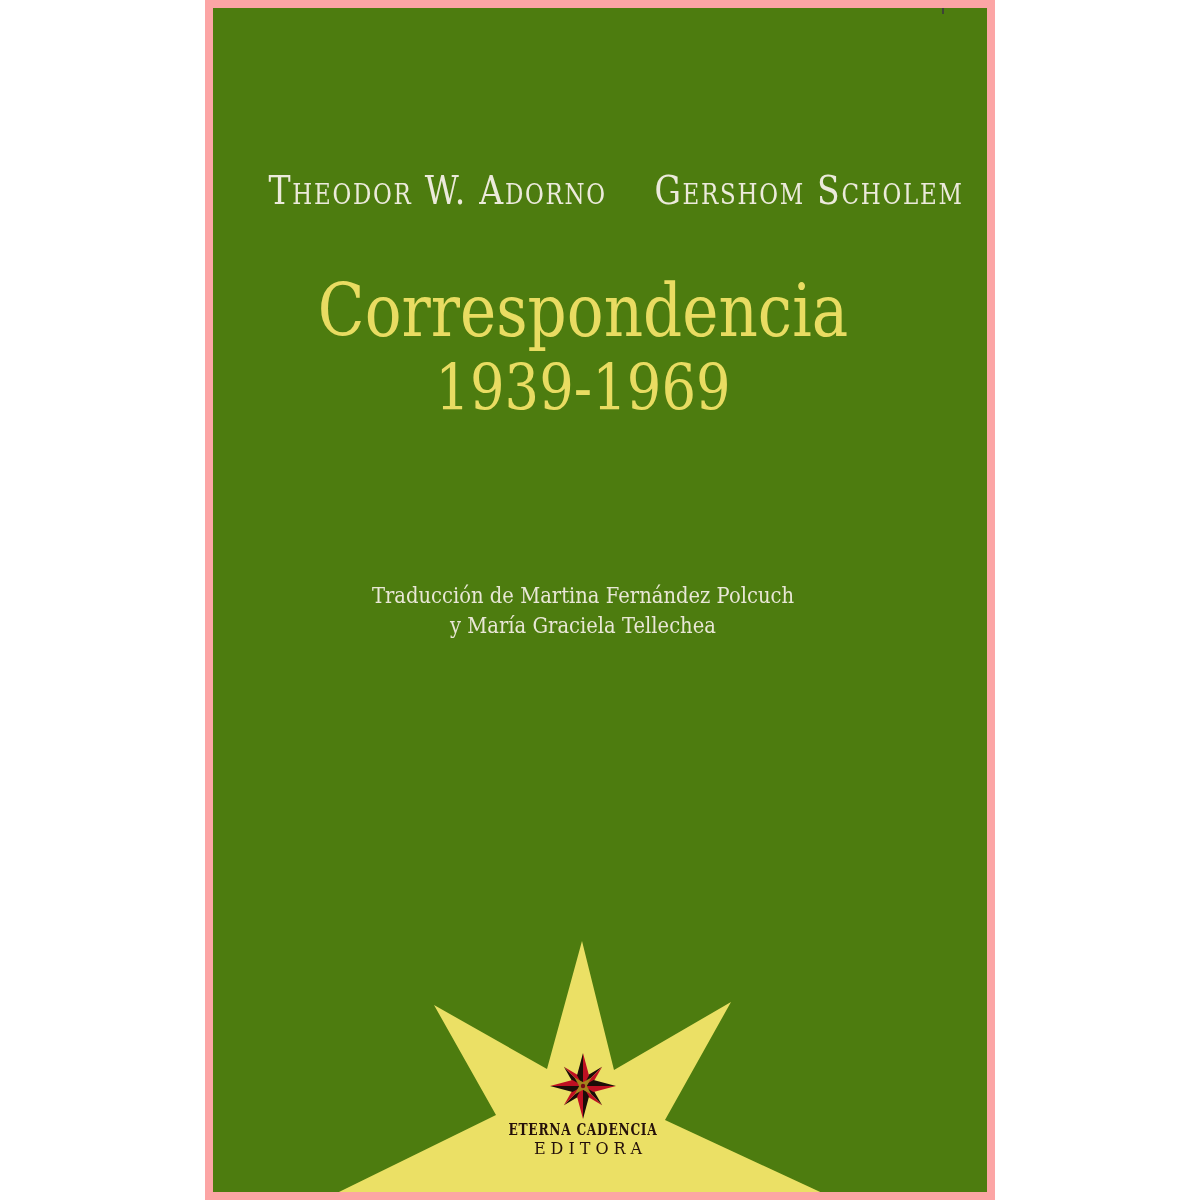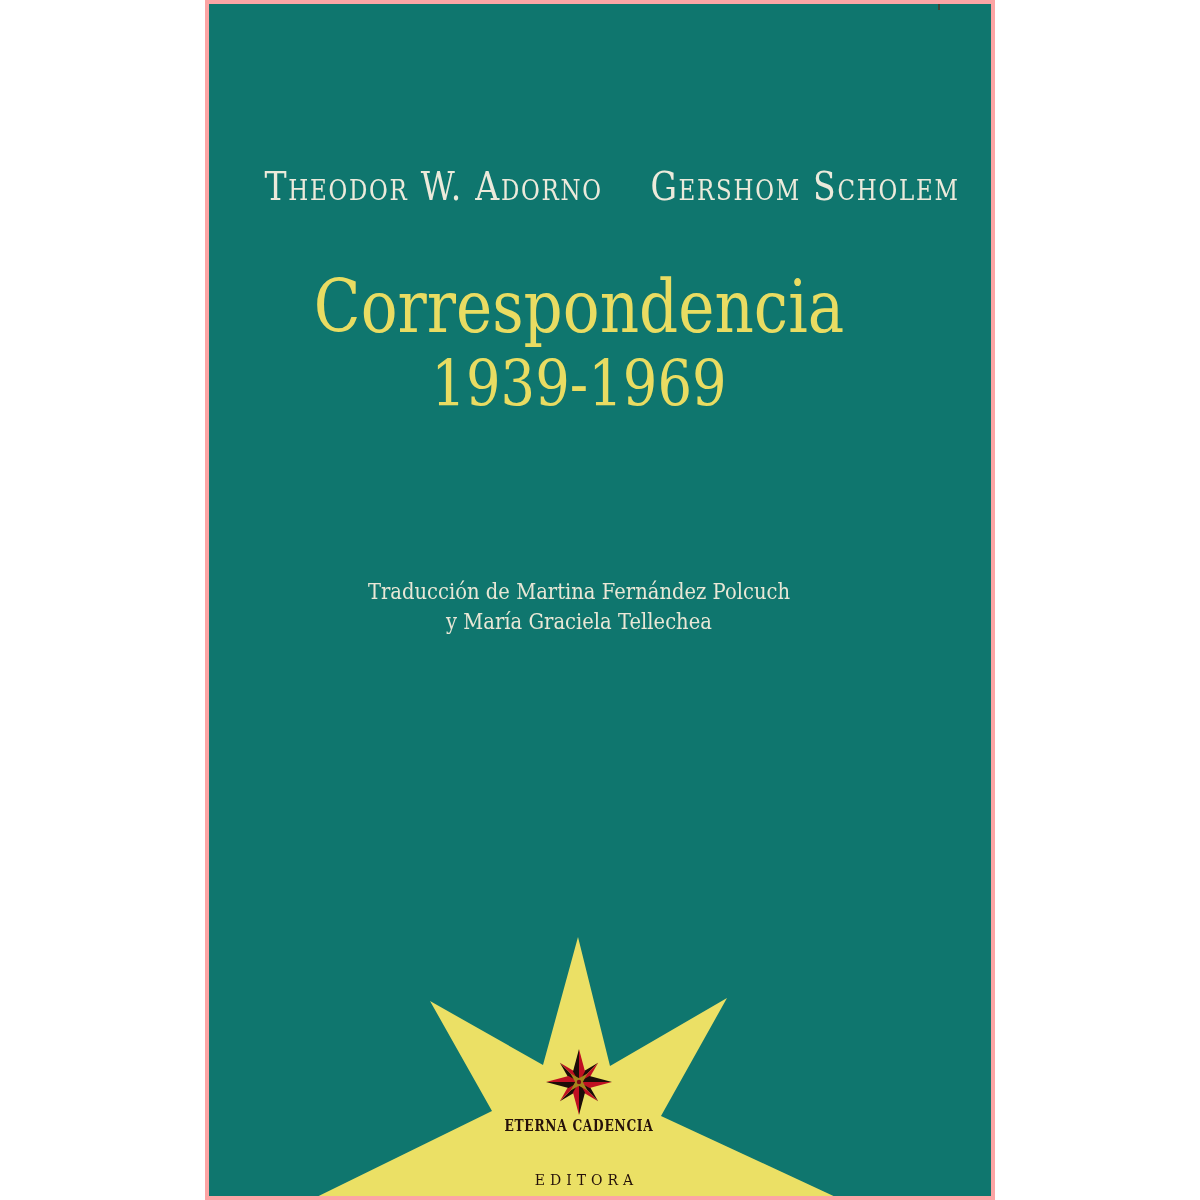--- a/index.html
+++ b/index.html
@@ -16,22 +16,22 @@
     width: 1200px;
     height: 1200px;
     background: #ffffff;
   }
   .cover {
     position: absolute;
     left: 205px;
     top: 0;
     width: 790px;
     height: 1200px;
-    background: #0f766e;
-    border: 4px solid #fca5a5;
+    background: #4d7c0f;
+    border: 8px solid #fca5a5;
     box-sizing: border-box;
     overflow: hidden;
   }
   .star-svg {
     position: absolute;
     left: 0;
     top: 0;
     width: 786px;
     height: 1196px;
     display: block;
@@ -85,27 +85,26 @@
     font-size: 17px;
     line-height: 17px;
     letter-spacing: 1px;
     color: #25110a;
     font-weight: bold;
     transform: scaleX(0.72);
     transform-origin: 50% 0;
   }
   .publisher-division {
     top: 1135px;
-    font-size: 14px;
+    font-size: 16px;
     line-height: 11px;
     letter-spacing: 5px;
     padding-left: 15px;
     color: #25110a;
     box-sizing: border-box;
-    margin-top: 36px;
   }
   .crop-tick {
     position: absolute;
     left: 729px;
     top: 0;
     width: 2px;
     height: 6px;
     background: #3e4436;
   }
 </style>

